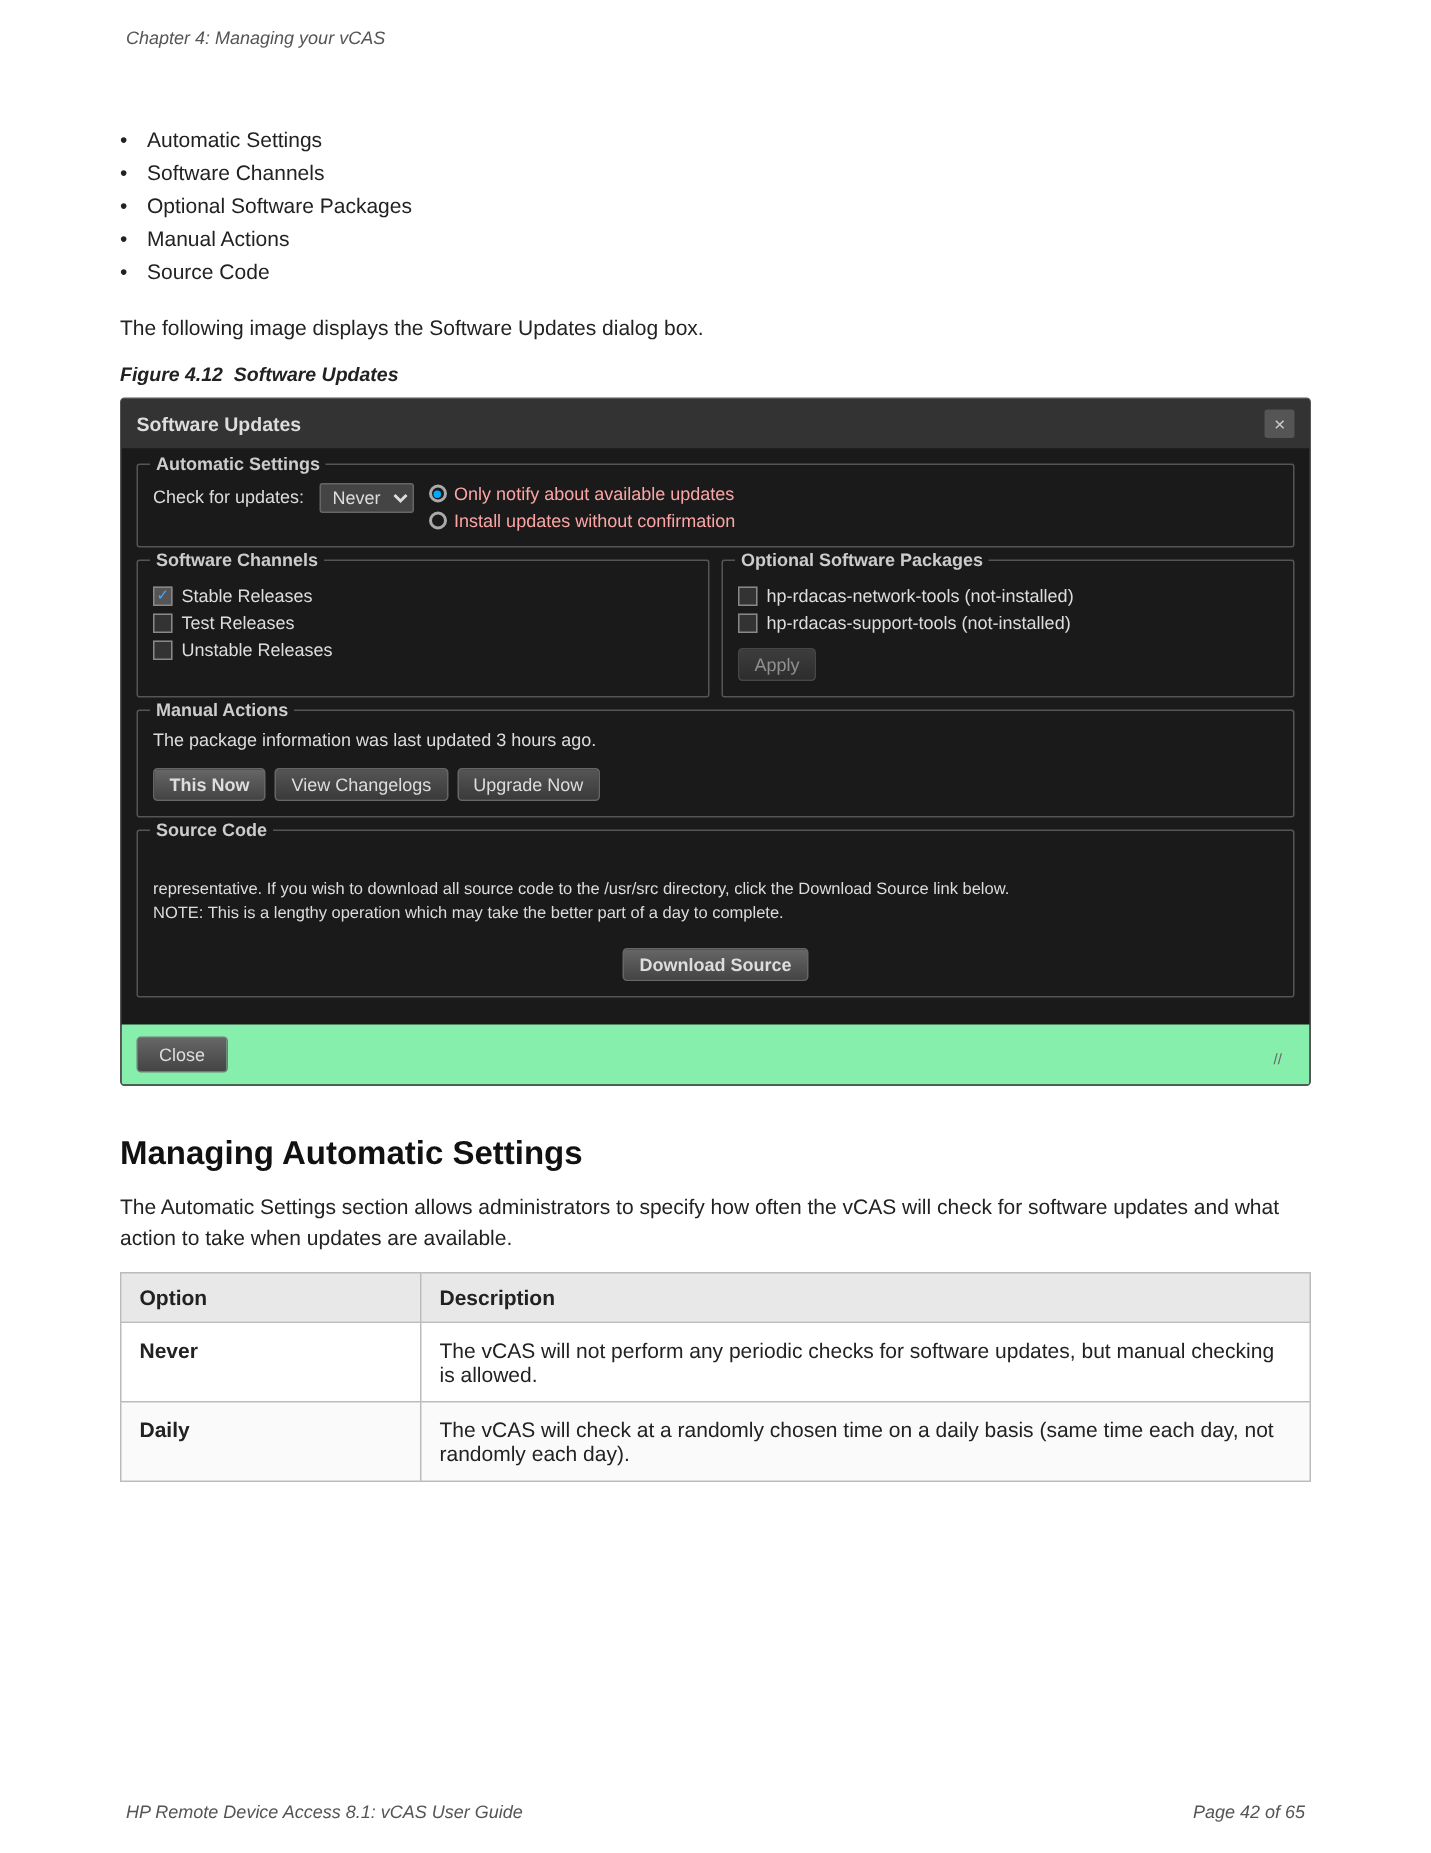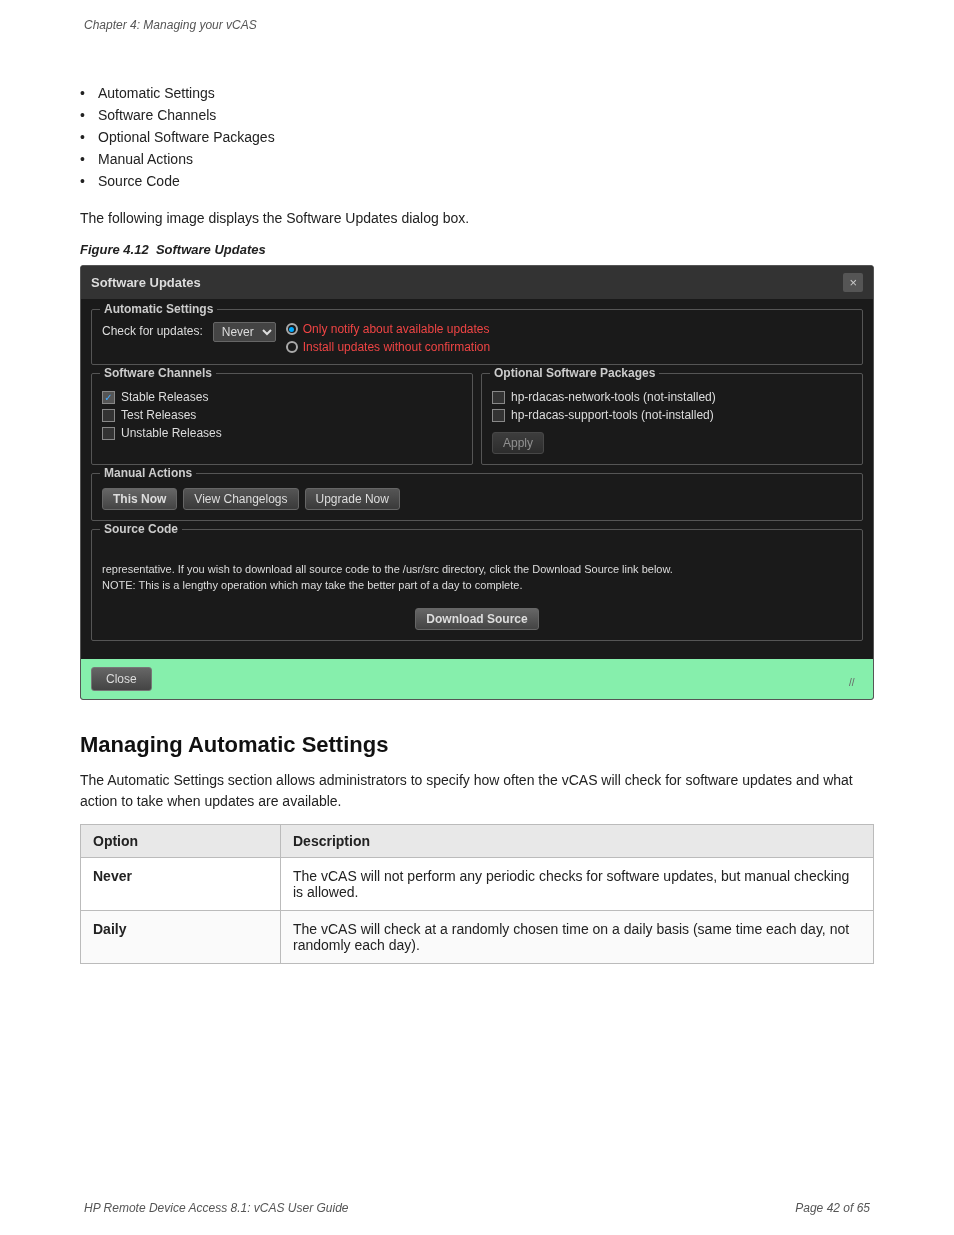--- a/index.html
+++ b/index.html
@@ -128,21 +128,21 @@
       border: 1px solid #666;
       font-size: 12px;
       padding: 1px 4px;
       border-radius: 2px;
     }
     .radio-group {
       display: flex;
       flex-direction: column;
       gap: 4px;
       font-size: 12px;
-      color: #ef4444;
+      color: #fca5a5;
     }
     .radio-row {
       display: flex;
       align-items: center;
       gap: 5px;
     }
     .radio-dot {
       width: 12px;
       height: 12px;
       border-radius: 50%;
@@ -399,20 +399,21 @@
               <span class="cb-box cb-empty"></span>
               <span>hp-rdacas-support-tools (not-installed)</span>
             </div>
             <button class="dialog-btn disabled">Apply</button>
           </div>
         </div>
       </div>
 
       <div class="dialog-section">
         <span class="section-legend">Manual Actions</span>
+        <div class="manual-actions-row">The package information was last updated 3 hours ago.</div>
         <div class="manual-btn-row">
           <button class="dialog-btn primary">This Now</button>
           <button class="dialog-btn">View Changelogs</button>
           <button class="dialog-btn">Upgrade Now</button>
         </div>
       </div>
 
       <div class="dialog-section">
         <span class="section-legend">Source Code</span>
         <div class="source-code-text">

